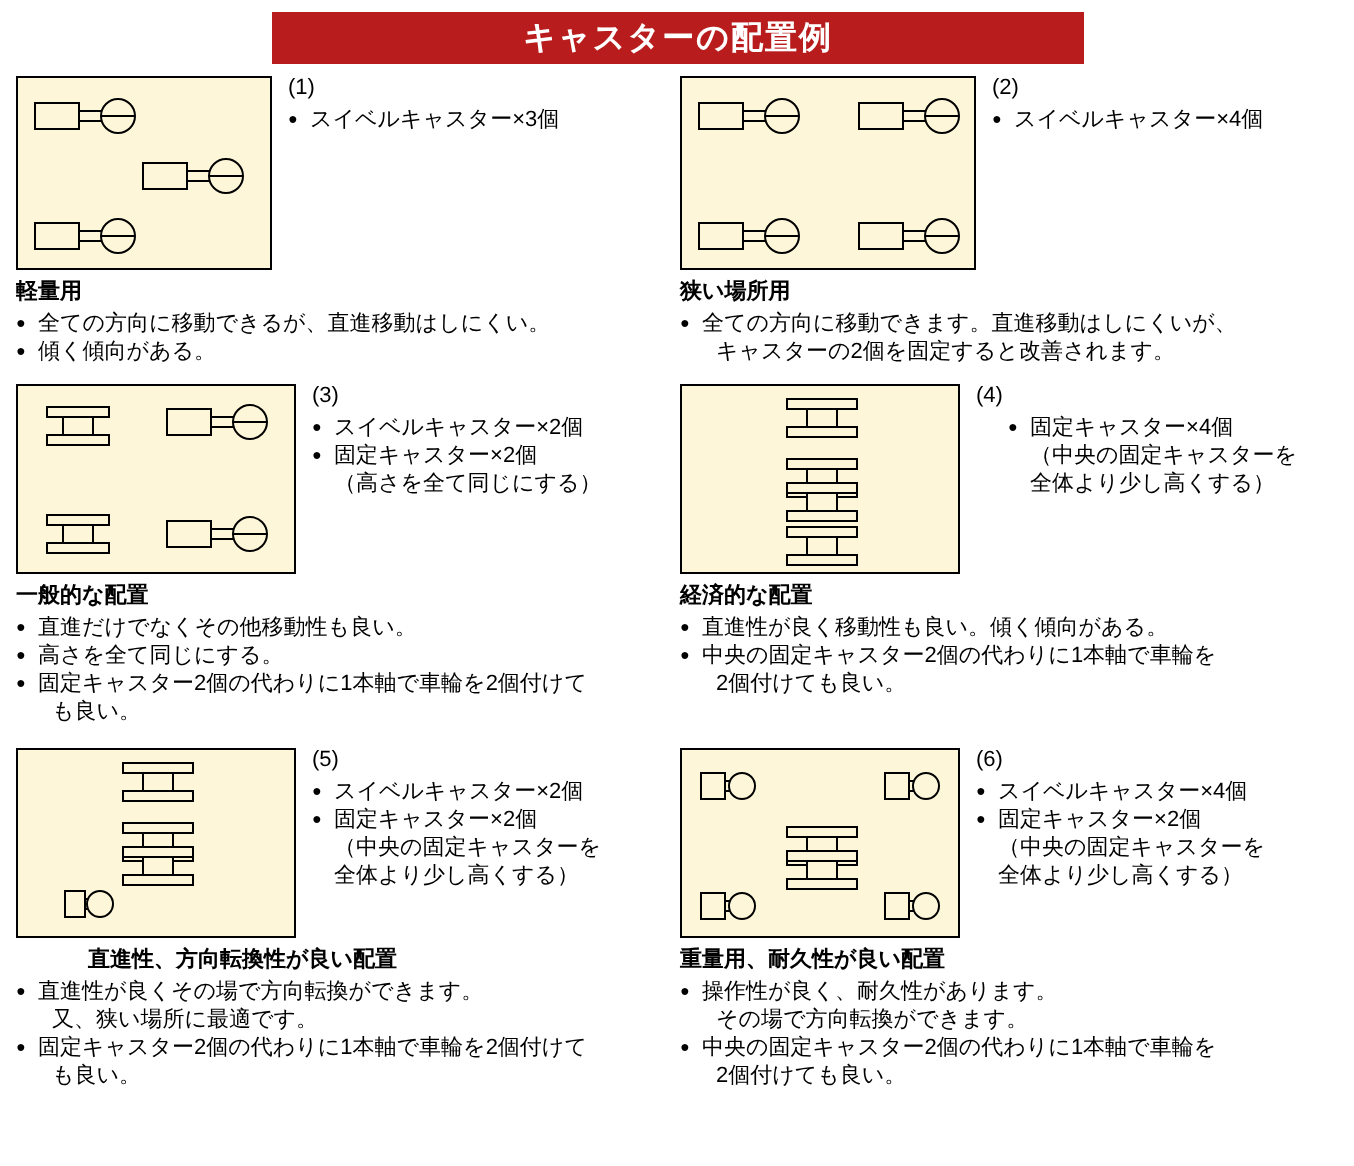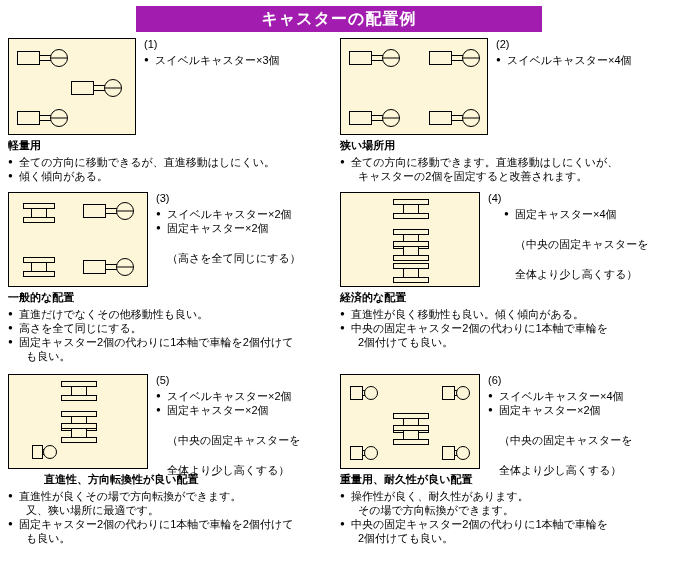--- a/index.html
+++ b/index.html
@@ -8,21 +8,21 @@
     background:#ffffff;
     font-family:"Liberation Sans","DejaVu Sans",sans-serif;
     font-size:11px;
     color:#000000;
     position:relative;
     overflow:hidden;
   }
   
   .title-bar{
     position:absolute;left:136px;top:6px;width:406px;height:26px;
-    background:#a21caf;
+    background:#b91c1c;
     display:flex;align-items:center;justify-content:center;
   }
   .title-bar .title-text{
     color:#ffffff;font-size:16px;font-weight:bold;letter-spacing:1px;
   }
   
   .cell{position:absolute;}
   .diagram{
     position:absolute;left:0;top:0;
     background:#fdf6d8;
@@ -33,21 +33,21 @@
     position:absolute;font-size:11px;color:#000;
   }
   .bullets{position:absolute;}
   .bullets .li{
     position:relative;padding-left:11px;line-height:14px;font-size:11px;
     margin-bottom:0px;white-space:nowrap;
   }
   .bullets .li.dot:before{
     content:"●";position:absolute;left:0;top:0;font-size:8px;line-height:14px;
   }
-  .bullets .li.cont{padding-left:11px;margin-top:16px;}
+  .bullets .li.cont{padding-left:11px;}
   .label{
     position:absolute;font-size:11px;font-weight:bold;
   }
   .notes{position:absolute;font-size:11px;line-height:14px;}
   .notes .n{position:relative;padding-left:11px;}
   .notes .n.dot:before{content:"●";position:absolute;left:0;top:0;font-size:8px;line-height:14px;}
   .notes .n.ind{padding-left:18px;}
 </style>
 </head>
 <body>

